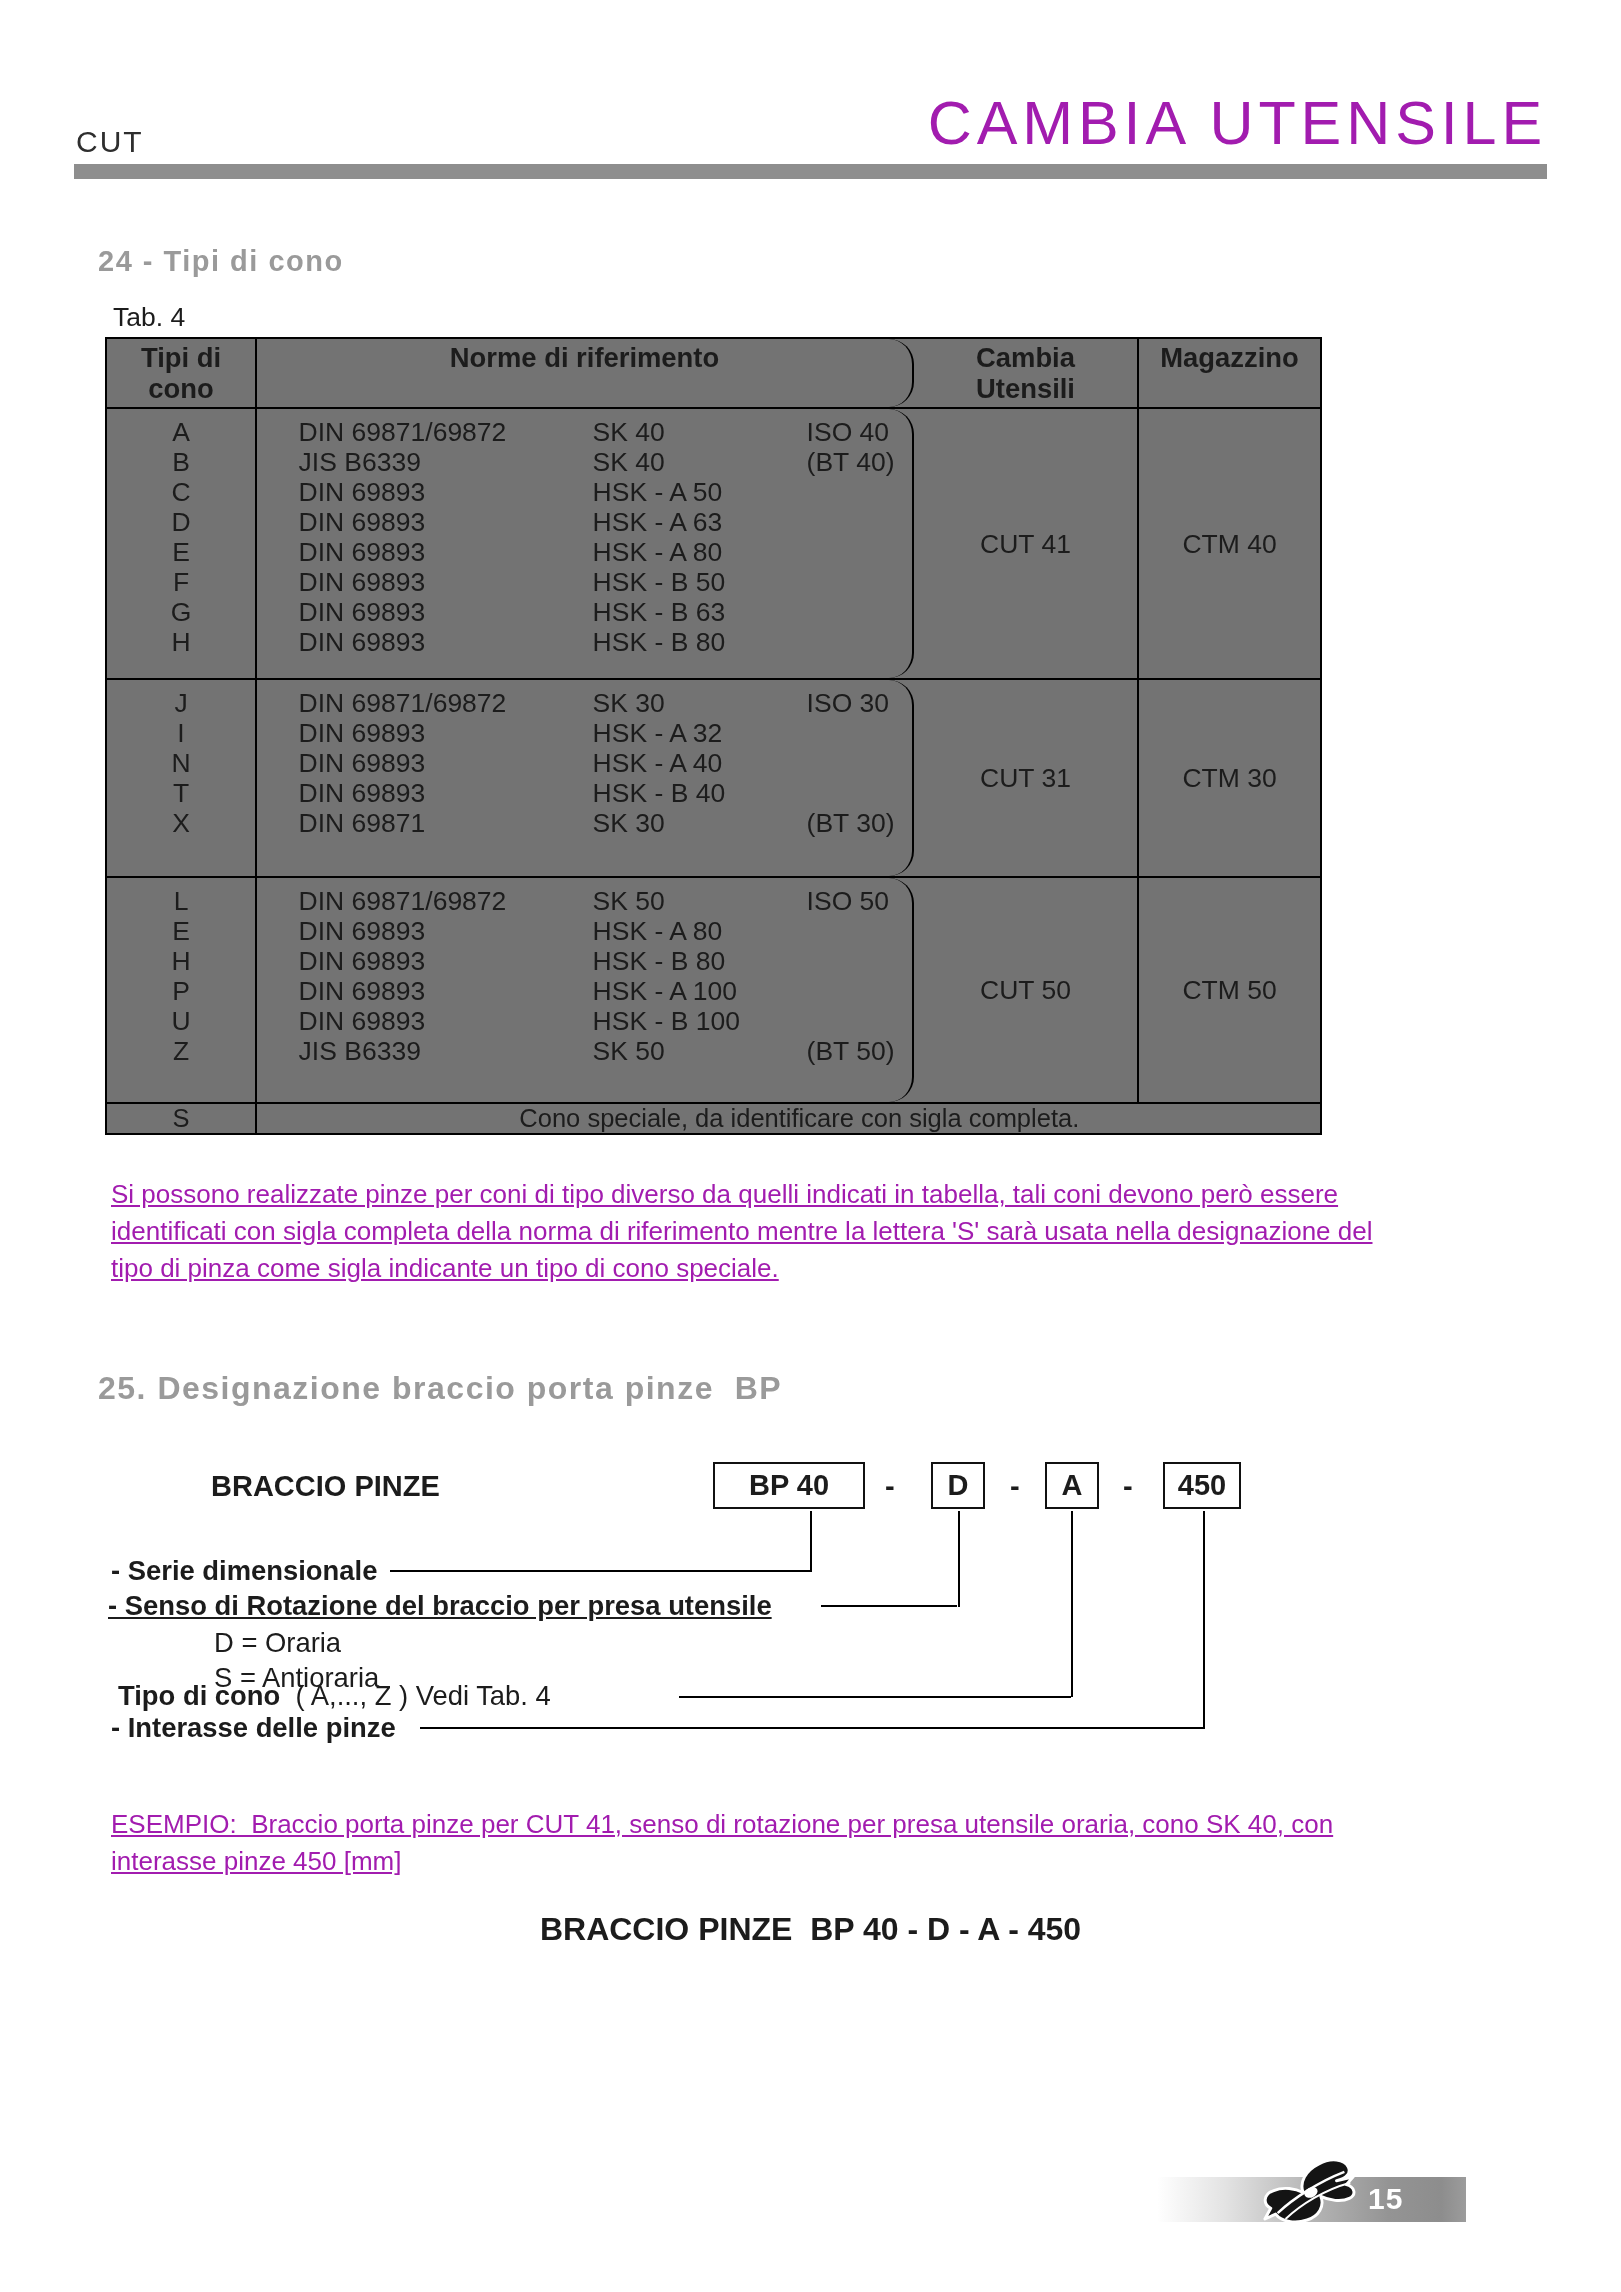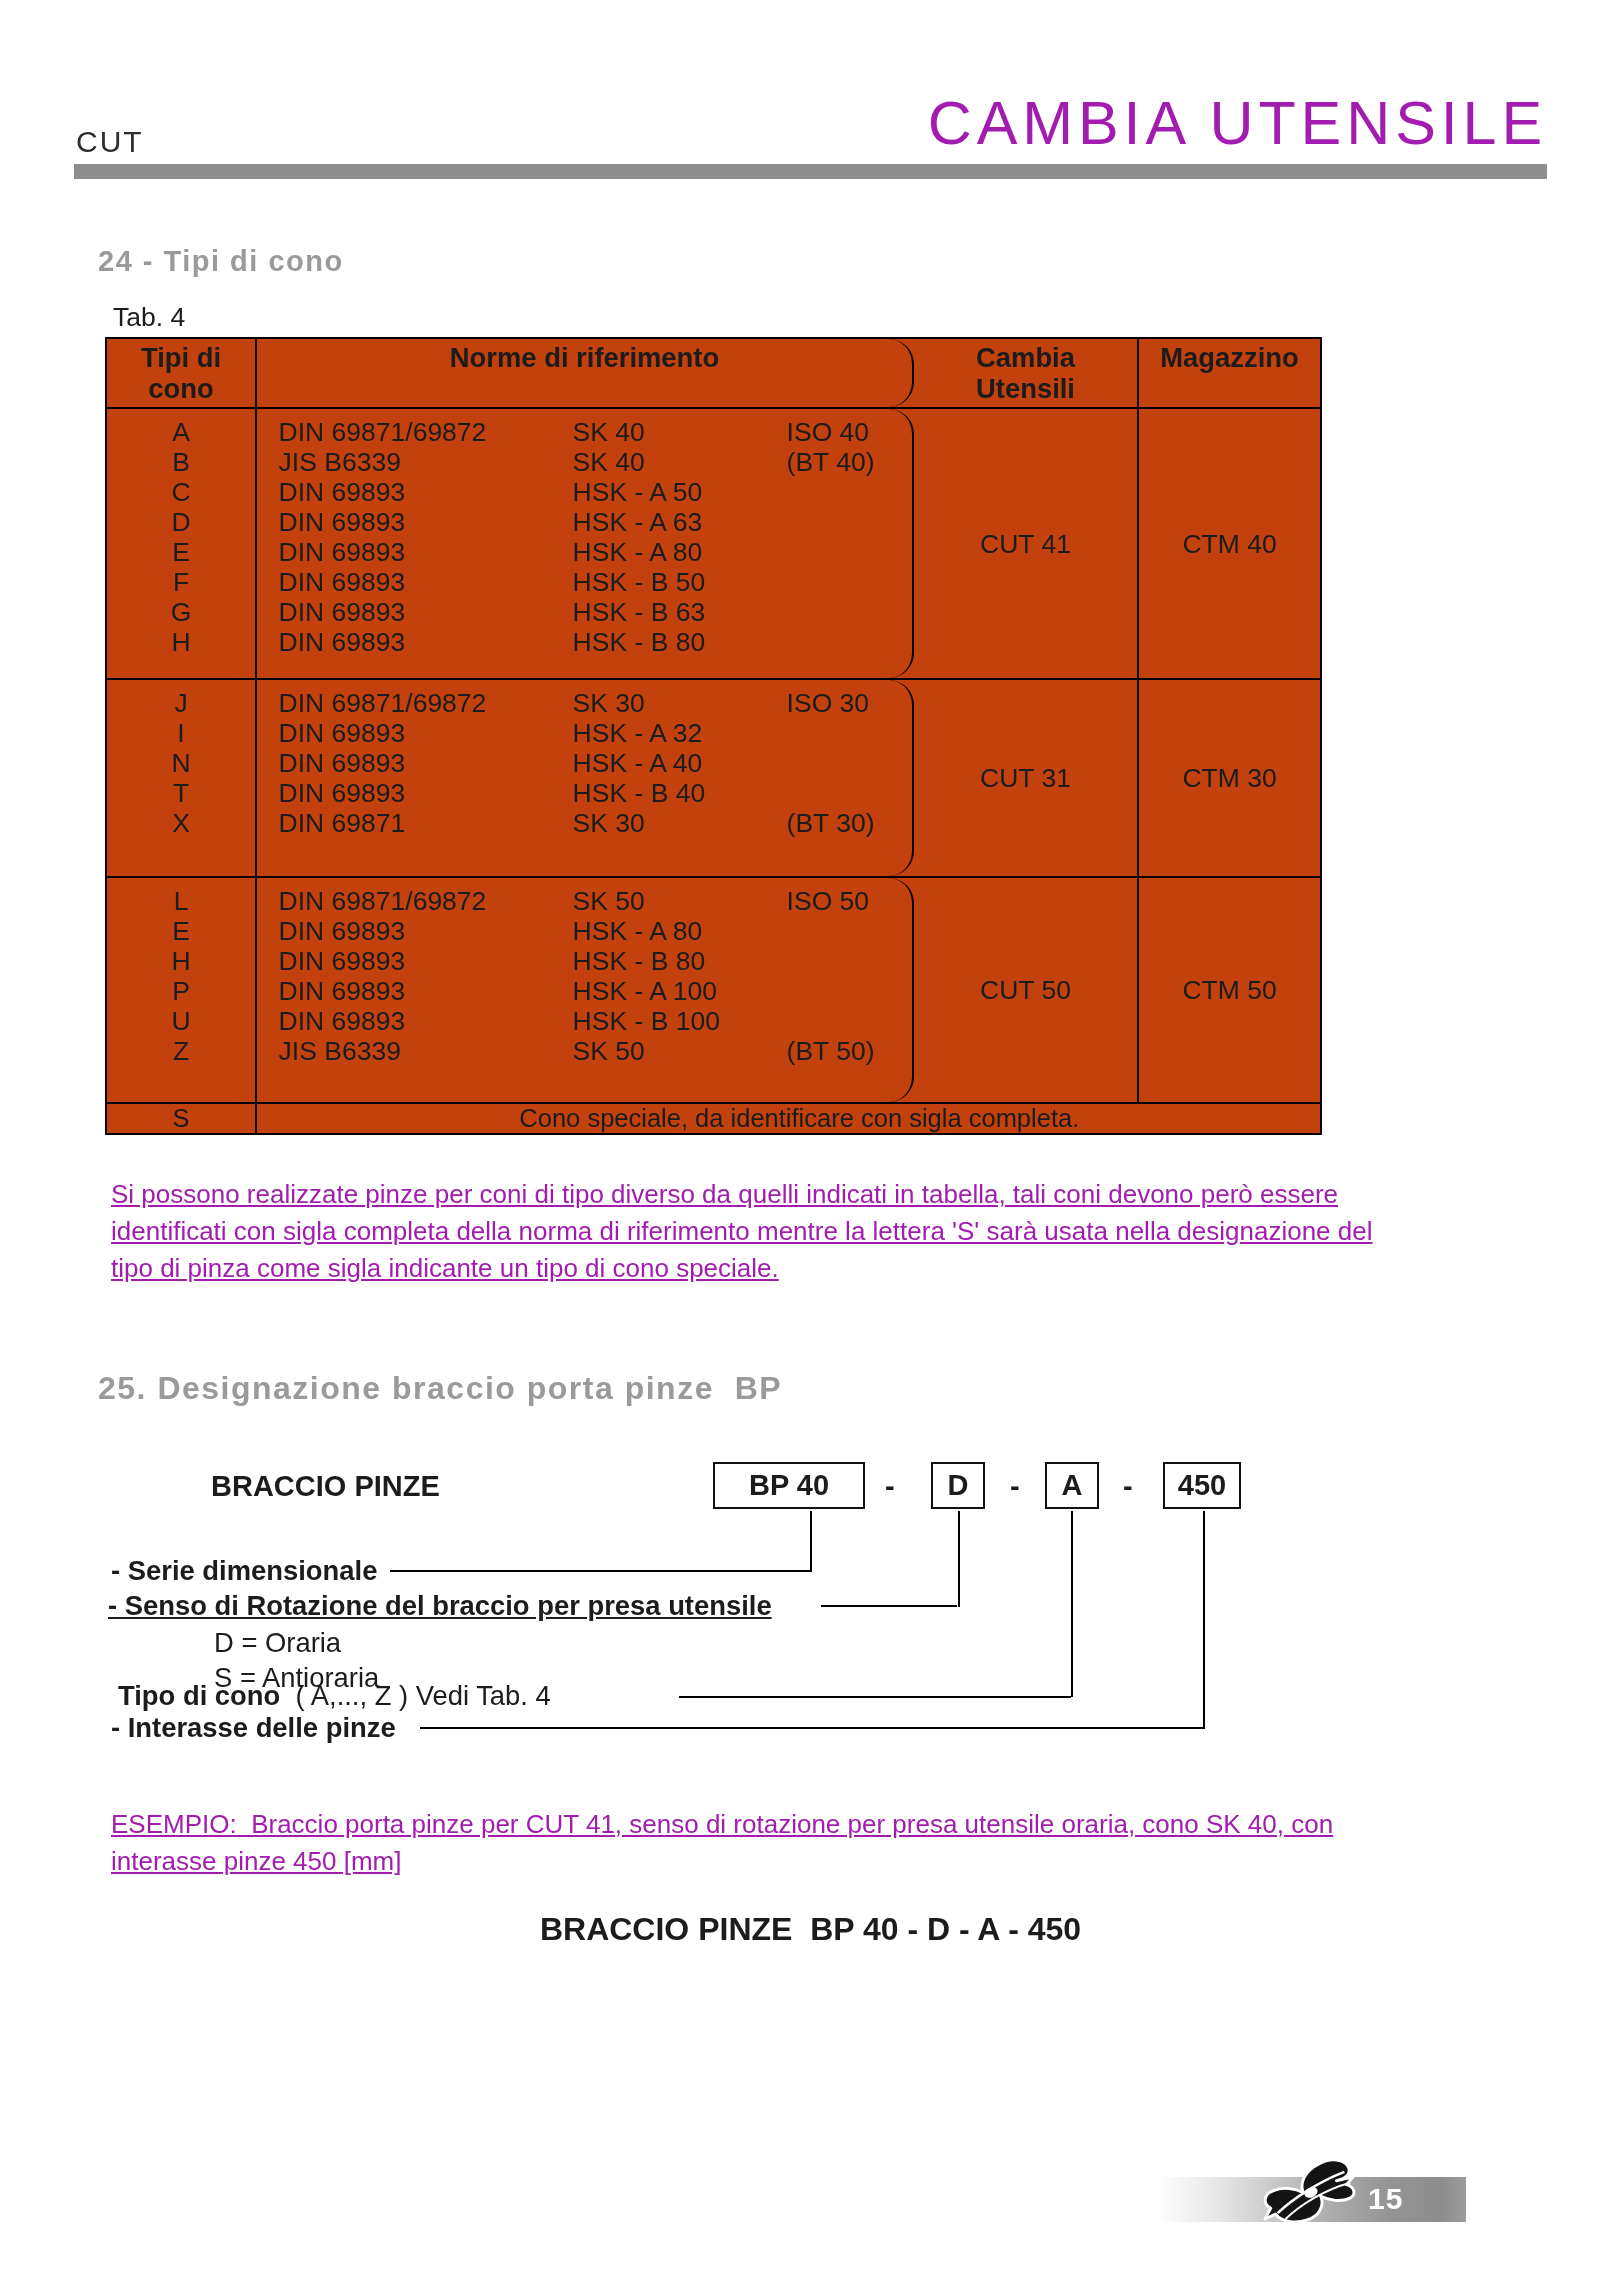--- a/index.html
+++ b/index.html
@@ -14,33 +14,33 @@
   .main-title{right:74px;top:88px;font-size:61px;letter-spacing:4.9px;color:#a21caf;font-weight:400;white-space:pre;}
   .header-rule{left:74px;top:164px;width:1473px;height:14.7px;background:#8e8e8e;}
 
   
   .gray-head{color:#9a9a9a;font-weight:bold;letter-spacing:1.5px;white-space:pre;}
   .h24{left:98px;top:245px;font-size:29px;}
   .h25{left:98px;top:1370px;font-size:32px;}
   .tab-caption{left:113px;top:302px;font-size:26.5px;}
 
   
-  .dtable{left:105px;top:337px;width:1213px;border:2.9px solid #000;background:#c2410c;}
+  .dtable{left:105px;top:337px;width:1213px;border:2.9px solid #000;background:#737373;}
   .trow{display:flex;}
   .thead{height:68px;border-bottom:2.9px solid #000;font-weight:bold;font-size:27.4px;line-height:31px;}
   .th{padding-top:2.9px;text-align:center;}
   .th span{display:block;}
   .c1{width:150px;border-right:2.9px solid #000;box-sizing:border-box;}
   .c2{width:657px;border-right:2.9px solid #000;box-sizing:border-box;border-radius:25px;}
   .c3{width:225px;border-right:2.9px solid #000;box-sizing:border-box;}
   .c4{flex:1;}
   .tblock{display:flex;border-bottom:2.9px solid #000;font-size:26.5px;line-height:30px;}
   .b1{height:269px;} .b2{height:196px;} .b3{height:224px;}
   .letters{padding-top:7.8px;text-align:center;}
-  .normcol{padding-top:7.8px;}
+  .normcol{padding-top:7.8px;padding-left:20px;}
   .nr{display:flex;padding-left:21.6px;}
   .nr .norm{width:294px;}
   .nr .desig{width:214px;}
   .nr .alt{flex:1;}
   .vcenter{display:flex;align-items:center;justify-content:center;}
   .srow{display:flex;height:29px;font-size:25.5px;align-items:center;}
   .srow .c1{height:100%;display:flex;align-items:center;justify-content:center;}
   .srow .rest{flex:1;padding-left:21.6px;text-align:center;}
 
   

